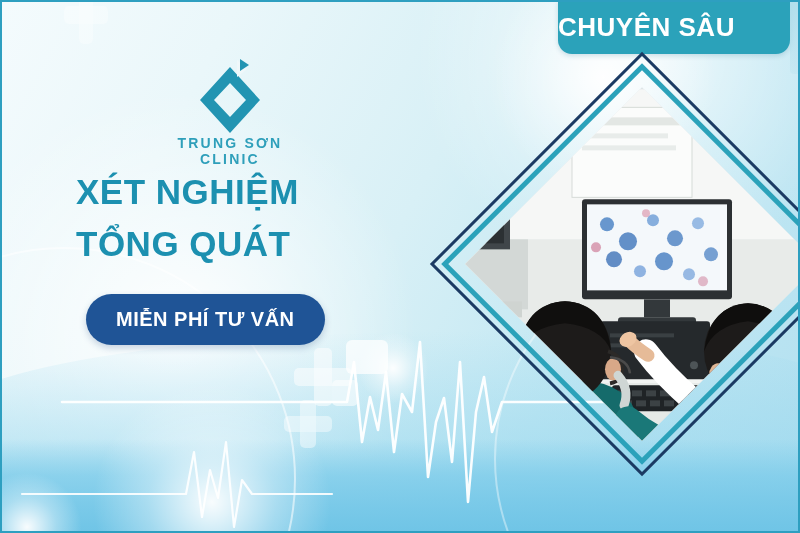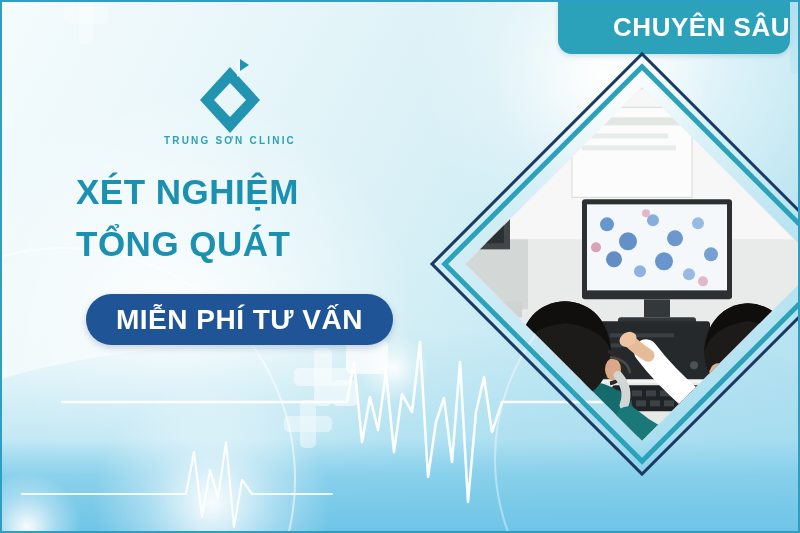--- a/index.html
+++ b/index.html
@@ -65,56 +65,56 @@
   .sq-b2{position:absolute;left:330px;top:378px;width:26px;height:26px;border-radius:5px;background:rgba(255,255,255,0.55);}
 
   
   .ecg{position:absolute;left:0;top:300px;width:800px;height:233px;pointer-events:none;}
 
   
   .tab{
     position:absolute;top:-2px;left:556px;width:232px;height:54px;
     background:#2ba2ba;
     border-radius:0 0 14px 14px;
-    display:flex;align-items:center;justify-content:flex-end;
+    display:flex;align-items:center;justify-content:flex-start;
     box-shadow:0 2px 5px rgba(30,110,140,0.20);
   }
   .tab-label{
     color:#ffffff;font-weight:bold;font-size:26px;letter-spacing:.5px;
     font-family:"Liberation Sans",sans-serif;white-space:nowrap;
   }
   .tab-strip{
     position:absolute;top:-2px;left:788px;width:10px;height:74px;
     background:linear-gradient(180deg,rgba(176,222,236,0.95),rgba(176,222,236,0.25));
     border-radius:0 0 4px 4px;
   }
 
   
   .logo{position:absolute;left:158px;top:55px;width:140px;height:95px;}
   .logo-mark{position:absolute;left:30px;top:0;width:80px;height:78px;}
   .logo-name{
     position:absolute;left:0;top:78px;width:140px;text-align:center;
-    color:#2e9fba;font-size:10px;font-weight:bold;letter-spacing:2.2px;
+    color:#2e9fba;font-size:14px;font-weight:bold;letter-spacing:2.2px;
     font-family:"Liberation Sans",sans-serif;
   }
 
   
   .headline{position:absolute;left:74px;top:164px;width:420px;}
   .headline div{
     color:#1c90b0;font-weight:bold;font-size:35px;line-height:52px;
     letter-spacing:0.5px;font-family:"Liberation Sans",sans-serif;white-space:nowrap;
   }
 
   
   .cta{
     position:absolute;left:84px;top:292px;
     background:#1f5496;color:#fff;border:none;
     border-radius:26px;padding:0 30px;height:51px;
     font-family:"Liberation Sans",sans-serif;
-    font-size:28px;font-weight:bold;letter-spacing:.5px;white-space:nowrap;
+    font-size:20px;font-weight:bold;letter-spacing:.5px;white-space:nowrap;
     cursor:pointer;box-shadow:0 3px 7px rgba(20,60,120,0.22);
   }
 
   
   .diamond-wrap{position:absolute;left:490px;top:112px;width:300px;height:300px;}
   .diamond-outer{
     position:absolute;left:0;top:0;width:300px;height:300px;
     transform:rotate(45deg);
     border:3px solid #1b3a63;
     box-sizing:border-box;

